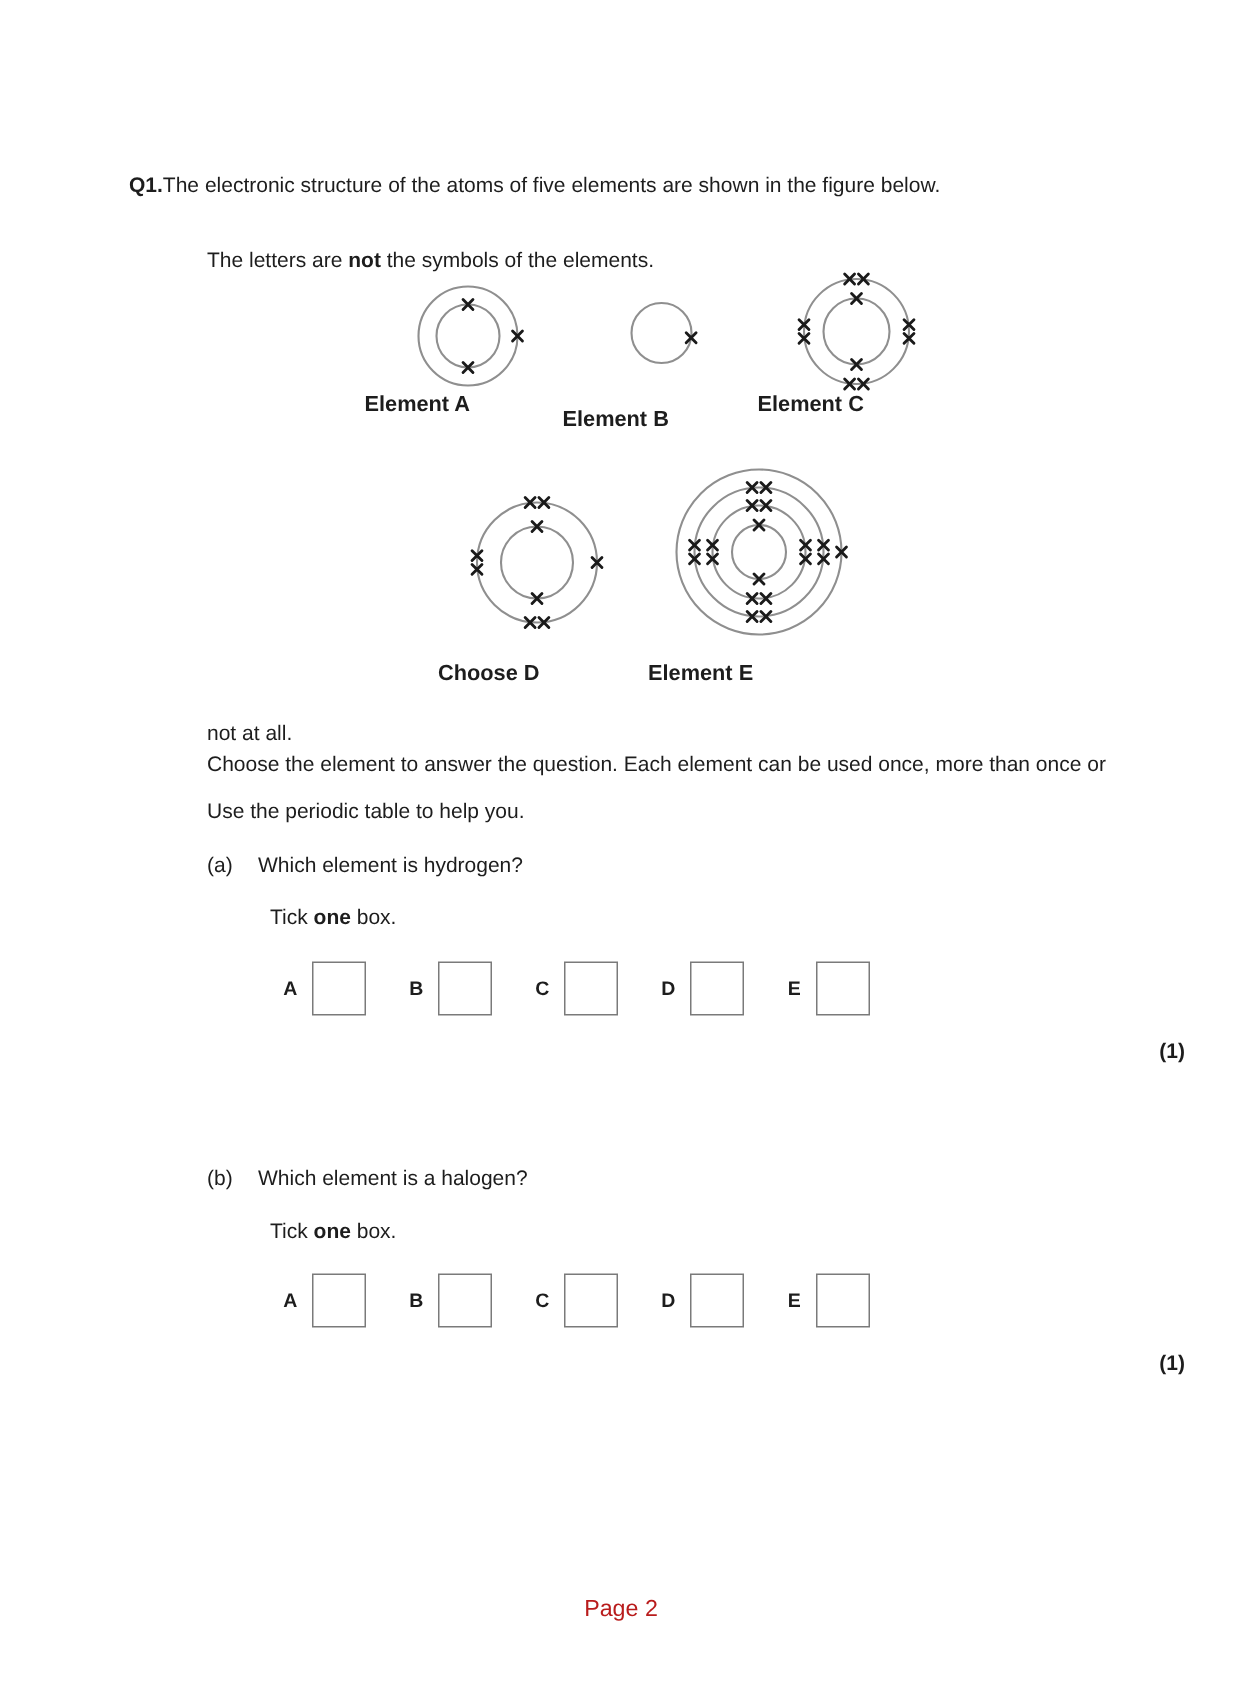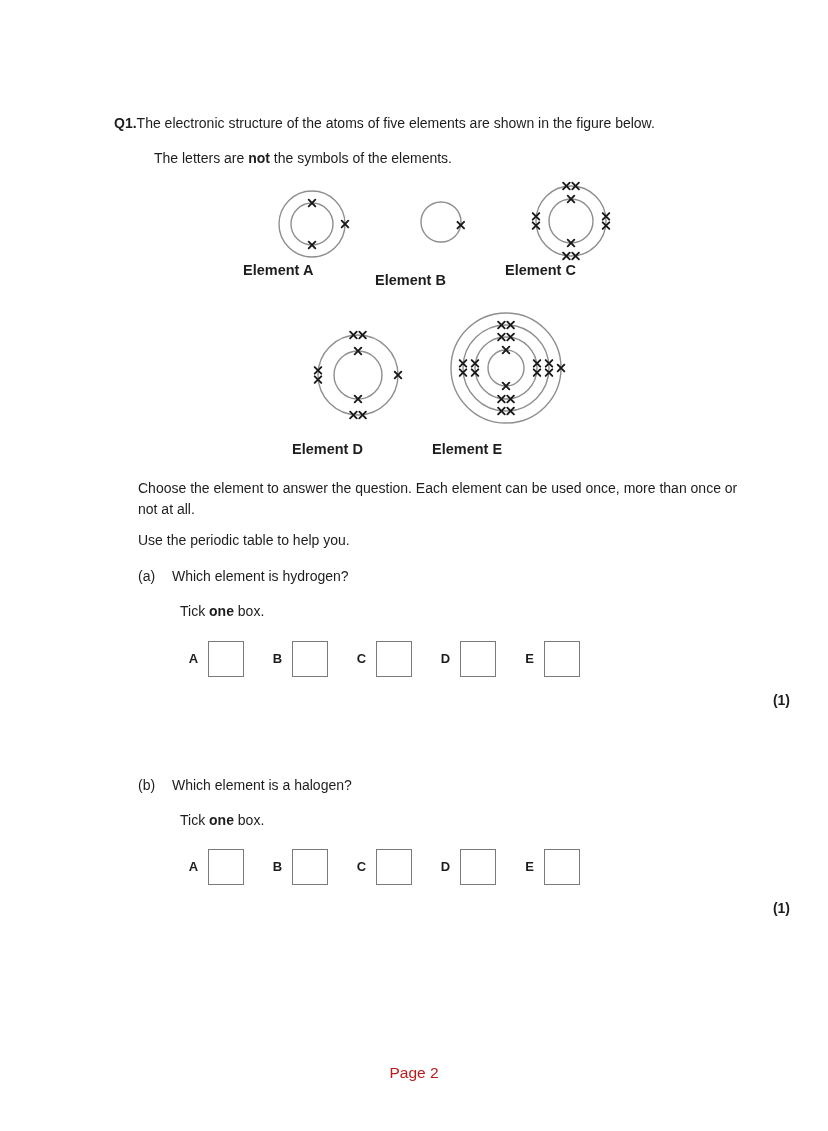--- a/index.html
+++ b/index.html
@@ -51,25 +51,25 @@
     text-align:center;
     font-size:15.5px;
     color:#b91c1c;
   }
 </style>
 </head>
 <body>
 
 <div class="page">
 
-  <div class="abs" style="left:114px;top:115px;text-align:center;">
+  <div class="abs" style="left:86px;top:115px;text-align:center;">
     <span class="bd">Q1.</span><span>The electronic structure of the atoms of five elements are shown in the figure below.</span>
   </div>
 
-  <div class="abs" style="left:138px;top:150px;margin-left:16px;">
+  <div class="abs" style="left:138px;top:165px;">
     <span>The letters are </span><span class="bd">not</span><span> the symbols of the elements.</span>
   </div>
 
   <svg class="figure-canvas" width="828" height="470" viewBox="0 0 828 470">
       <circle cx="312" cy="224" r="21" fill="none" stroke="#8f8f8f" stroke-width="1.4"></circle>
       <line x1="308.7" y1="199.7" x2="315.3" y2="206.3" stroke="#1a1a1a" stroke-width="1.9" stroke-linecap="round"></line>
       <line x1="308.7" y1="206.3" x2="315.3" y2="199.7" stroke="#1a1a1a" stroke-width="1.9" stroke-linecap="round"></line>
       <line x1="308.7" y1="241.7" x2="315.3" y2="248.3" stroke="#1a1a1a" stroke-width="1.9" stroke-linecap="round"></line>
       <line x1="308.7" y1="248.3" x2="315.3" y2="241.7" stroke="#1a1a1a" stroke-width="1.9" stroke-linecap="round"></line>
       <circle cx="312" cy="224" r="33" fill="none" stroke="#8f8f8f" stroke-width="1.4"></circle>
@@ -160,26 +160,26 @@
       <line x1="545.7" y1="369.3" x2="552.3" y2="375.90000000000003" stroke="#1a1a1a" stroke-width="1.9" stroke-linecap="round"></line>
       <line x1="545.7" y1="375.90000000000003" x2="552.3" y2="369.3" stroke="#1a1a1a" stroke-width="1.9" stroke-linecap="round"></line>
       <circle cx="506" cy="368" r="55" fill="none" stroke="#8f8f8f" stroke-width="1.4"></circle>
       <line x1="557.7" y1="364.7" x2="564.3" y2="371.3" stroke="#1a1a1a" stroke-width="1.9" stroke-linecap="round"></line>
       <line x1="557.7" y1="371.3" x2="564.3" y2="364.7" stroke="#1a1a1a" stroke-width="1.9" stroke-linecap="round"></line>
     </svg>
 
   <div class="el-label" style="left:243px;top:262px;">Element A</div>
   <div class="el-label" style="left:375px;top:272px;">Element B</div>
   <div class="el-label" style="left:505px;top:262px;">Element C</div>
-  <div class="el-label" style="left:292px;top:441px;">Element D</div>
+  <div class="el-label" style="left:292px;top:441px;">Choose D</div>
   <div class="el-label" style="left:432px;top:441px;">Element E</div>
 
   <div class="wrapblock" style="left:138px;top:478px;">
+    <div>not at all.</div>
     <div>Choose the element to answer the question. Each element can be used once, more than once or</div>
-    <div>not at all.</div>
   </div>
 
   <div class="abs" style="left:138px;top:532px;">Use the periodic table to help you.</div>
 
   <div class="abs" style="left:138px;top:568px;">
     <span class="part-id">(a)</span><span>Which element is hydrogen?</span>
   </div>
 
   <div class="abs" style="left:180px;top:603px;">
     <span>Tick </span><span class="bd">one</span><span> box.</span>

